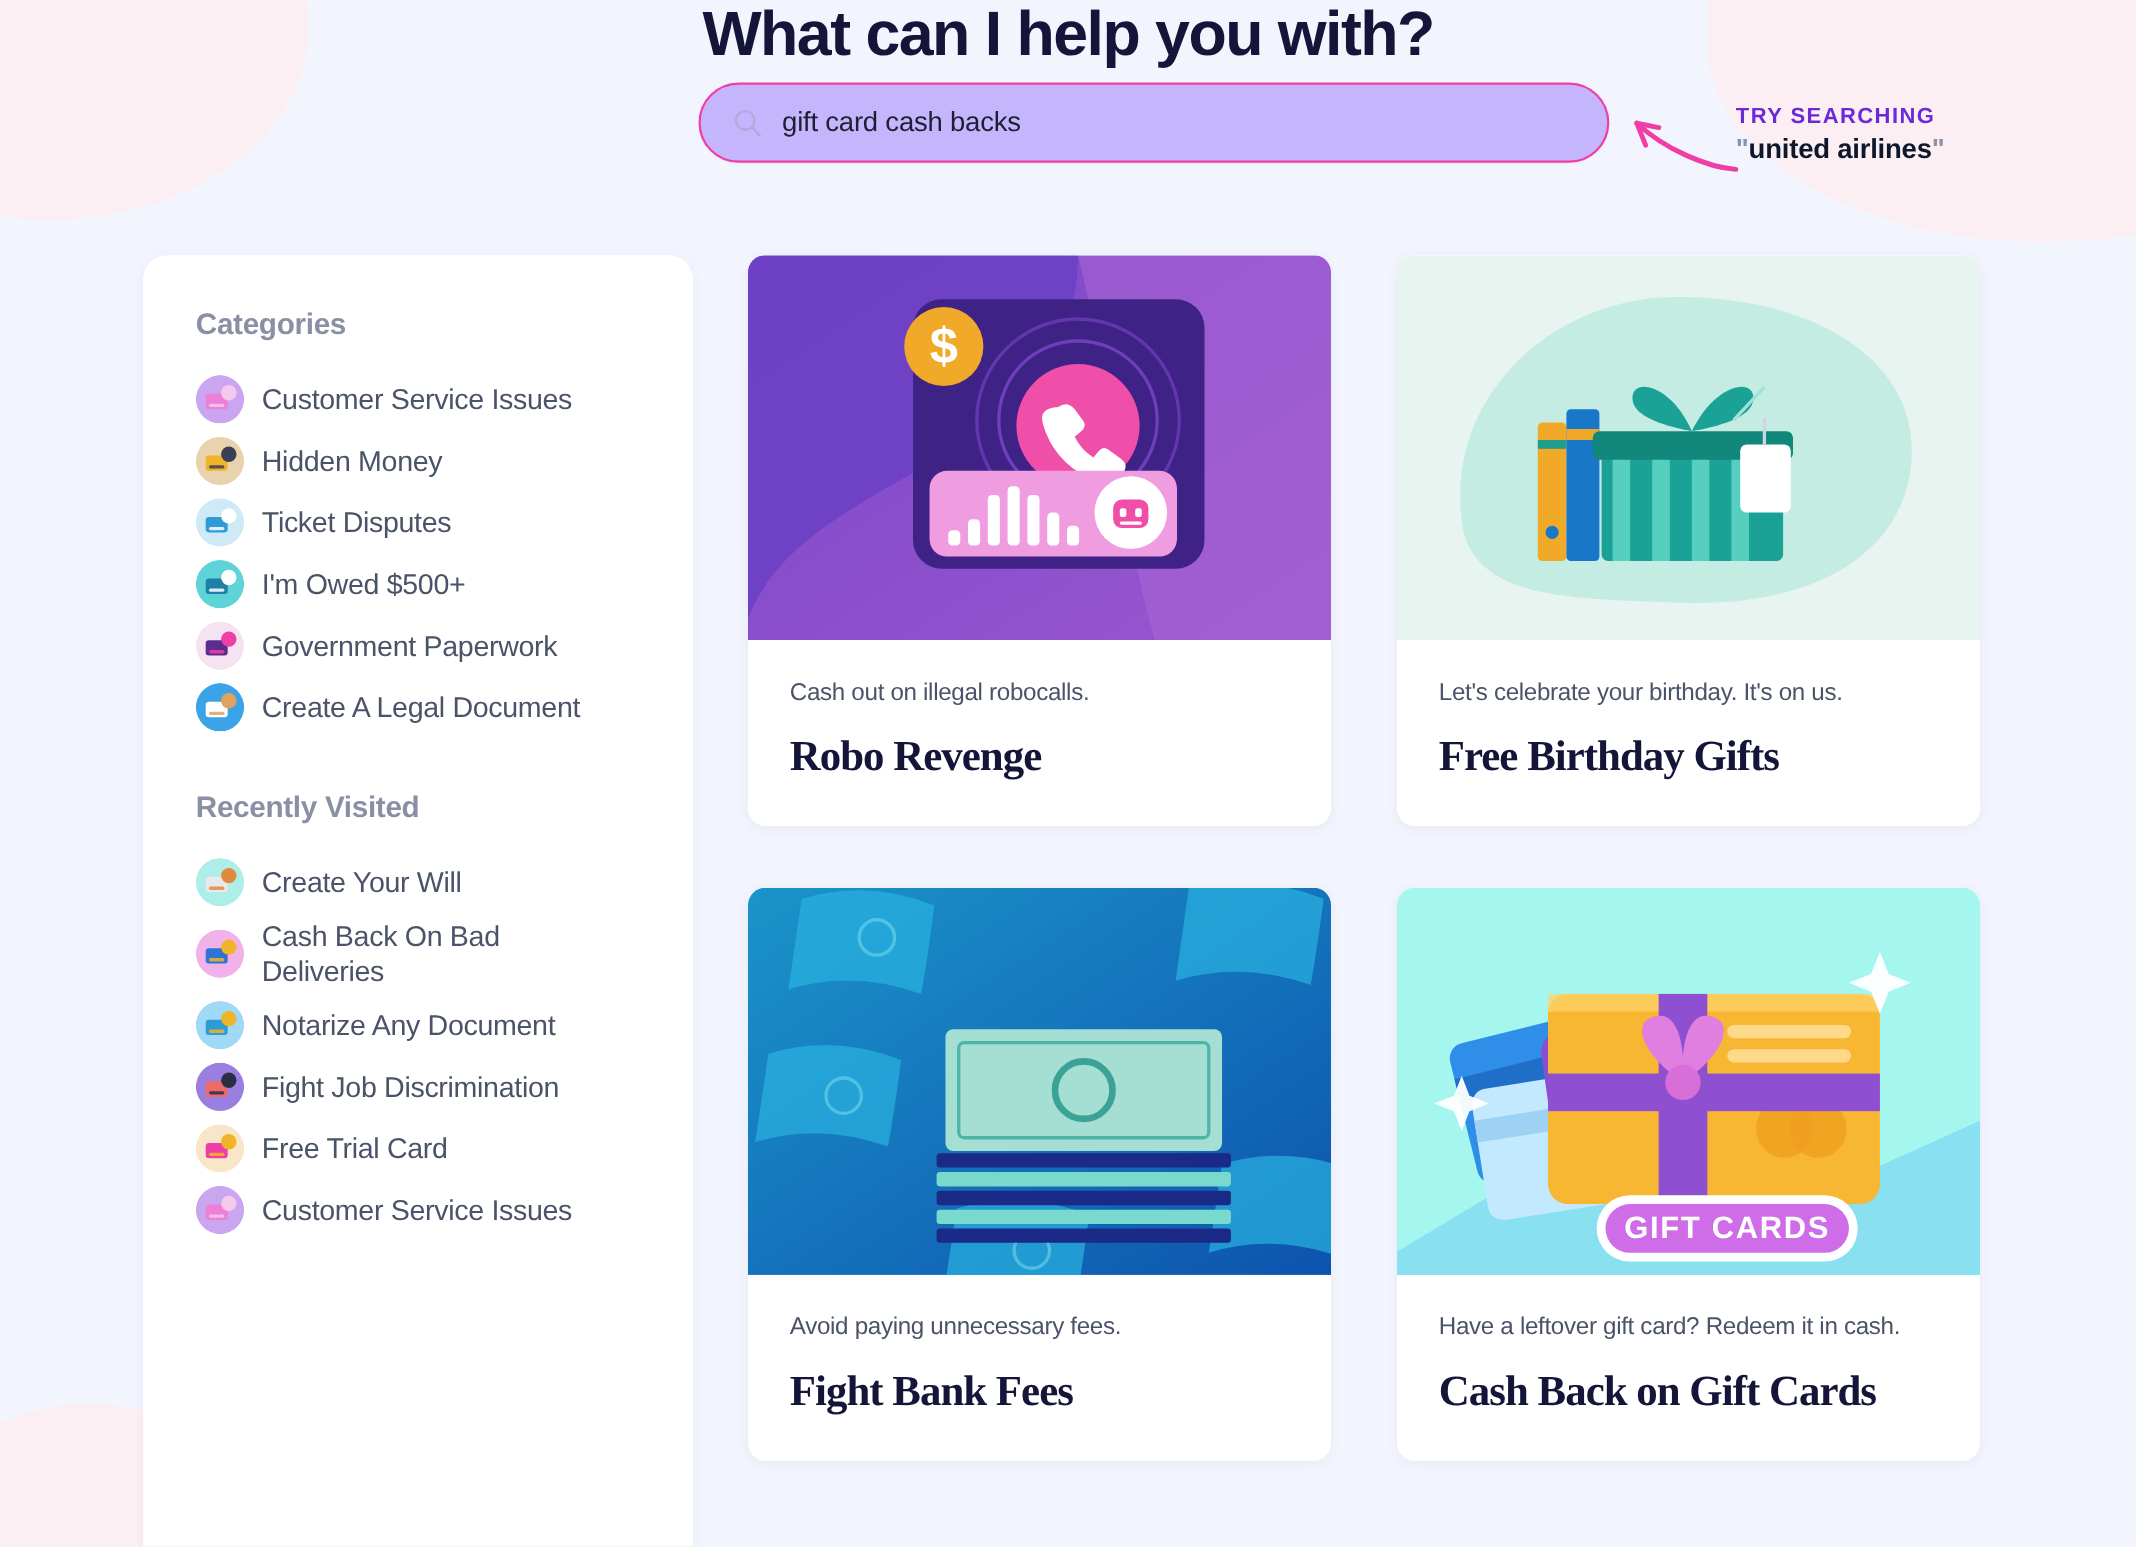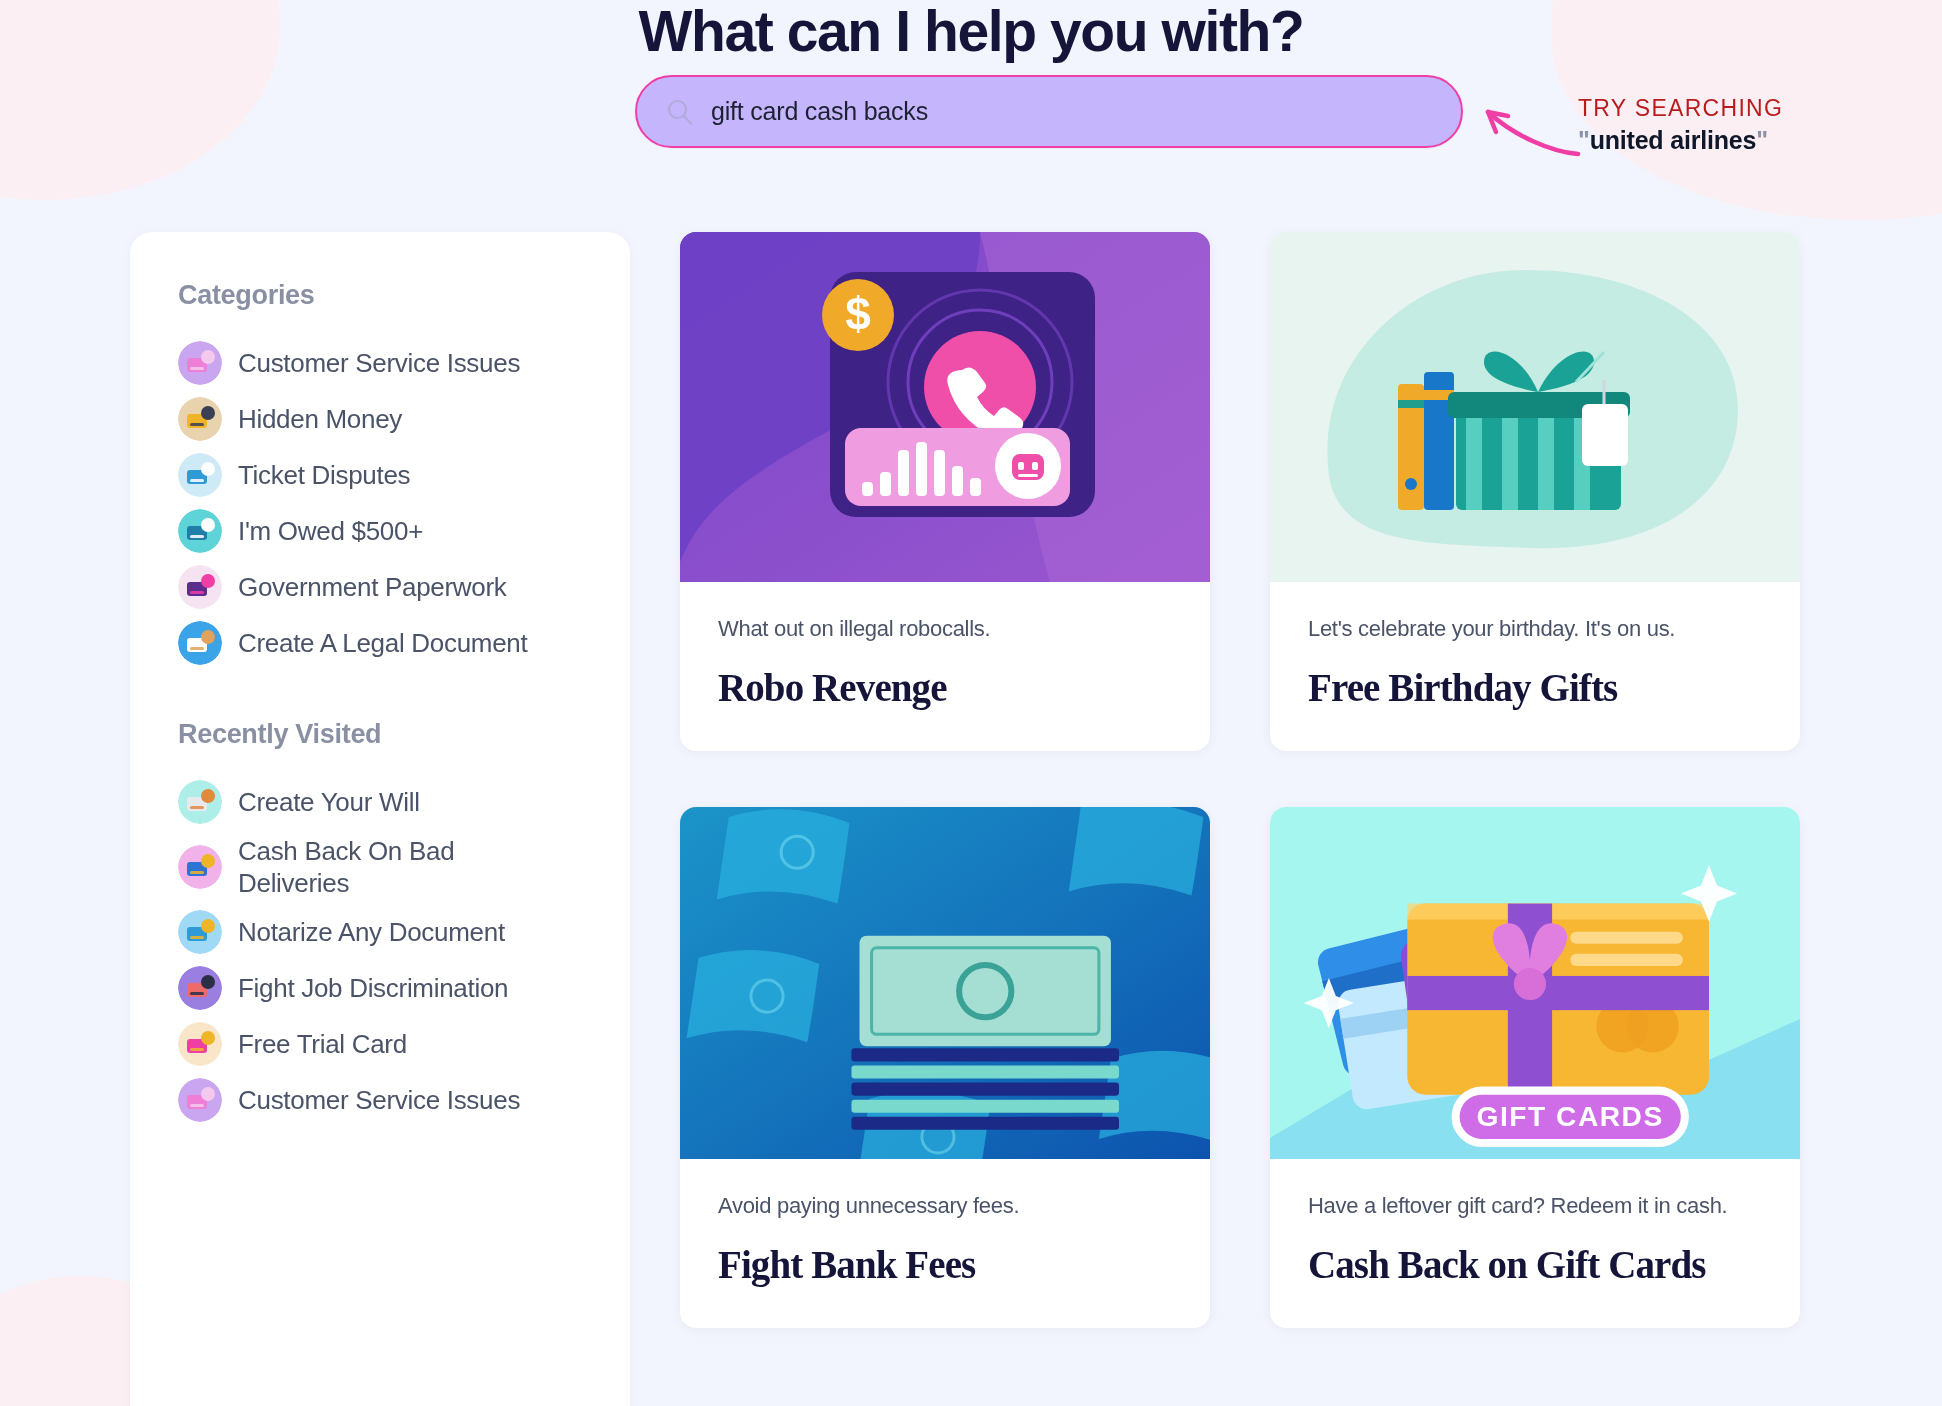--- a/index.html
+++ b/index.html
@@ -97,24 +97,24 @@
 
   
   .try-block {
     position: absolute;
     left: 1578px;
     top: 95px;
     z-index: 4;
     width: 340px;
   }
   .try-label {
-    font-size: 23px;
-    font-weight: 400;
+    font-size: 20px;
+    font-weight: 700;
     letter-spacing: 1.3px;
-    color: #b91c1c;
+    color: #6d28d9;
     margin-bottom: 4px;
   }
   .try-term {
     font-size: 25px;
     font-weight: 800;
     color: #8c93a8;
     letter-spacing: -0.2px;
   }
   .try-term em {
     font-style: normal;
@@ -397,21 +397,21 @@
               <rect x="272" y="234" width="11" height="30" rx="4"></rect>
               <rect x="290" y="246" width="11" height="18" rx="4"></rect>
             </g>
             <circle cx="348" cy="234" r="33" fill="#ffffff"></circle>
             <rect x="332" y="222" width="32" height="26" rx="8" fill="#ef4fa8"></rect>
             <rect x="338" y="230" width="6" height="8" rx="2" fill="#ffffff"></rect>
             <rect x="352" y="230" width="6" height="8" rx="2" fill="#ffffff"></rect>
             <rect x="338" y="242" width="20" height="3" rx="1.5" fill="#ffffff"></rect>
           </svg></div>
         <div class="card-body">
-          <div class="card-sub">What out on illegal robocalls.</div>
+          <div class="card-sub">Cash out on illegal robocalls.</div>
           <div class="card-title">Robo Revenge</div>
         </div>
       </div>
       <div class="card">
         <div class="card-art"><svg viewBox="0 0 530 350" width="100%" height="100%" preserveAspectRatio="xMidYMid slice">
             <rect width="530" height="350" fill="#e8f4f0"></rect>
             <path d="M60 250 C40 130 140 40 250 38 C370 36 470 90 468 180 C466 270 380 320 260 316 C160 312 76 314 60 250 Z" fill="#c5ece3"></path>
             <rect x="128" y="152" width="26" height="126" rx="4" fill="#f0a929"></rect>
             <rect x="128" y="168" width="26" height="8" fill="#1f9e8e"></rect>
             <rect x="154" y="140" width="30" height="138" rx="4" fill="#1877c8"></rect>

